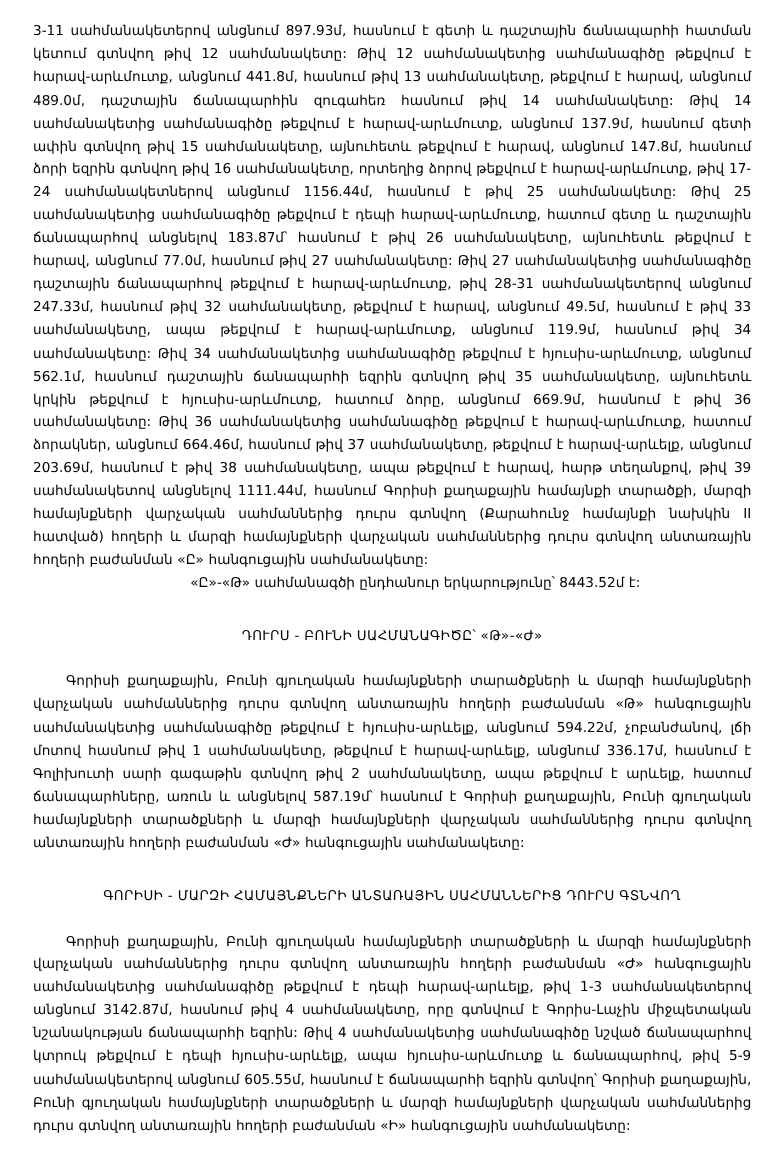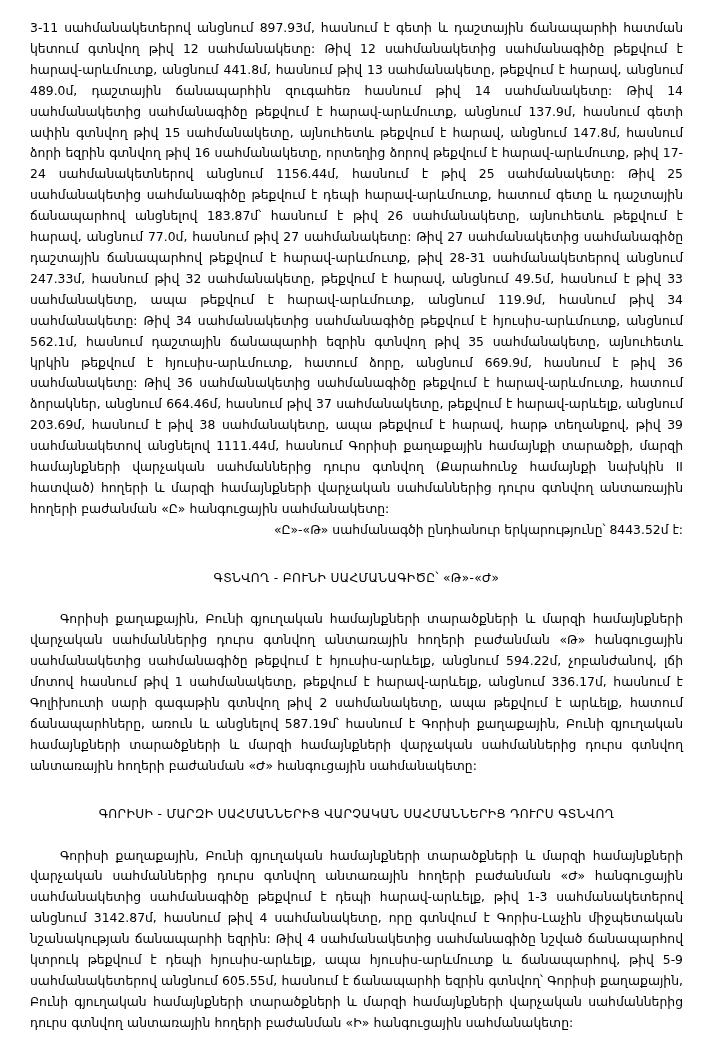--- a/index.html
+++ b/index.html
@@ -39,44 +39,44 @@
     text-align: center;
     letter-spacing: 0.35px;
     margin: 0;
     white-space: normal;
   }
   .summary {
     font-size: 12.4px;
     line-height: 20.9px;
     margin: 0;
     text-indent: 42px;
-    text-align: right;
+    text-align: center;
   }
   .gap-s { height: 20.9px; }
   .gap-m { height: 27px; }
 </style>
 </head>
 <body>
 
 <div class="page">
 
   <p class="body-text">3-11 սահմանակետերով անցնում 897.93մ, հասնում է գետի և դաշտային ճանապարհի հատման կետում գտնվող թիվ 12 սահմանակետը: Թիվ 12 սահմանակետից սահմանագիծը թեքվում է հարավ-արևմուտք, անցնում 441.8մ, հասնում թիվ 13 սահմանակետը, թեքվում է հարավ, անցնում 489.0մ, դաշտային ճանապարհին զուգահեռ հասնում թիվ 14 սահմանակետը: Թիվ 14 սահմանակետից սահմանագիծը թեքվում է հարավ-արևմուտք, անցնում 137.9մ, հասնում գետի ափին գտնվող թիվ 15 սահմանակետը, այնուհետև թեքվում է հարավ, անցնում 147.8մ, հասնում ձորի եզրին գտնվող թիվ 16 սահմանակետը, որտեղից ձորով թեքվում է հարավ-արևմուտք, թիվ 17-24 սահմանակետներով անցնում 1156.44մ, հասնում է թիվ 25 սահմանակետը: Թիվ 25 սահմանակետից սահմանագիծը թեքվում է դեպի հարավ-արևմուտք, հատում գետը և դաշտային ճանապարհով անցնելով 183.87մ՝ հասնում է թիվ 26 սահմանակետը, այնուհետև թեքվում է հարավ, անցնում 77.0մ, հասնում թիվ 27 սահմանակետը: Թիվ 27 սահմանակետից սահմանագիծը դաշտային ճանապարհով թեքվում է հարավ-արևմուտք, թիվ 28-31 սահմանակետերով անցնում 247.33մ, հասնում թիվ 32 սահմանակետը, թեքվում է հարավ, անցնում 49.5մ, հասնում է թիվ 33 սահմանակետը, ապա թեքվում է հարավ-արևմուտք, անցնում 119.9մ, հասնում թիվ 34 սահմանակետը: Թիվ 34 սահմանակետից սահմանագիծը թեքվում է հյուսիս-արևմուտք, անցնում 562.1մ, հասնում դաշտային ճանապարհի եզրին գտնվող թիվ 35 սահմանակետը, այնուհետև կրկին թեքվում է հյուսիս-արևմուտք, հատում ձորը, անցնում 669.9մ, հասնում է թիվ 36 սահմանակետը: Թիվ 36 սահմանակետից սահմանագիծը թեքվում է հարավ-արևմուտք, հատում ձորակներ, անցնում 664.46մ, հասնում թիվ 37 սահմանակետը, թեքվում է հարավ-արևելք, անցնում 203.69մ, հասնում է թիվ 38 սահմանակետը, ապա թեքվում է հարավ, հարթ տեղանքով, թիվ 39 սահմանակետով անցնելով 1111.44մ, հասնում Գորիսի քաղաքային համայնքի տարածքի, մարզի համայնքների վարչական սահմաններից դուրս գտնվող (Քարահունջ համայնքի նախկին II հատված) հողերի և մարզի համայնքների վարչական սահմաններից դուրս գտնվող անտառային հողերի բաժանման «Ը» հանգուցային սահմանակետը:</p>
 
   <p class="summary">«Ը»-«Թ» սահմանագծի ընդհանուր երկարությունը՝  8443.52մ է:</p>
 
   <div class="gap-m"></div>
 
-  <p class="heading">ԳՏՆՎՈՂ - ԲՈՒՆԻ ՍԱՀՄԱՆԱԳԻԾԸ՝   «Թ»-«Ժ»</p>
+  <p class="heading">ԴՈՒՐՍ - ԲՈՒՆԻ ՍԱՀՄԱՆԱԳԻԾԸ՝   «Թ»-«Ժ»</p>
 
   <div class="gap-s"></div>
 
   <p class="body-text indent">Գորիսի քաղաքային, Բունի գյուղական համայնքների տարածքների և մարզի համայնքների վարչական սահմաններից դուրս գտնվող անտառային հողերի բաժանման «Թ» հանգուցային սահմանակետից սահմանագիծը թեքվում է հյուսիս-արևելք, անցնում 594.22մ, չոբանժանով, լճի մոտով հասնում թիվ 1 սահմանակետը, թեքվում է հարավ-արևելք, անցնում 336.17մ, հասնում է Գոլիխուտի սարի գագաթին գտնվող թիվ 2 սահմանակետը, ապա թեքվում է արևելք, հատում ճանապարհները, առուն և անցնելով 587.19մ՝ հասնում է Գորիսի քաղաքային, Բունի գյուղական համայնքների տարածքների և մարզի համայնքների վարչական սահմաններից դուրս գտնվող անտառային հողերի բաժանման «Ժ» հանգուցային սահմանակետը:</p>
 
 
   <div class="gap-m"></div>
 
-  <p class="heading">ԳՈՐԻՍԻ - ՄԱՐԶԻ ՍԱՀՄԱՆՆԵՐԻՑ ՎԱՐՉԱԿԱՆ ՍԱՀՄԱՆՆԵՐԻՑ ԴՈՒՐՍ ԳՏՆՎՈՂ</p>
+  <p class="heading">ԳՈՐԻՍԻ - ՄԱՐԶԻ ՀԱՄԱՅՆՔՆԵՐԻ ԱՆՏԱՌԱՅԻՆ ՍԱՀՄԱՆՆԵՐԻՑ ԴՈՒՐՍ ԳՏՆՎՈՂ</p>
 
   <div class="gap-s"></div>
 
   <p class="body-text indent">Գորիսի քաղաքային, Բունի գյուղական համայնքների տարածքների և մարզի համայնքների վարչական սահմաններից դուրս գտնվող անտառային հողերի բաժանման «Ժ» հանգուցային սահմանակետից սահմանագիծը թեքվում է դեպի հարավ-արևելք, թիվ 1-3 սահմանակետերով անցնում 3142.87մ, հասնում թիվ 4 սահմանակետը, որը գտնվում է Գորիս-Լաչին միջպետական նշանակության ճանապարհի եզրին: Թիվ 4 սահմանակետից սահմանագիծը նշված ճանապարհով կտրուկ թեքվում է դեպի հյուսիս-արևելք, ապա հյուսիս-արևմուտք և ճանապարհով, թիվ 5-9 սահմանակետերով անցնում 605.55մ, հասնում է ճանապարհի եզրին գտնվող՝ Գորիսի քաղաքային, Բունի գյուղական համայնքների տարածքների և   մարզի համայնքների վարչական սահմաններից դուրս գտնվող անտառային հողերի բաժանման «Ի» հանգուցային սահմանակետը:</p>
 
 </div>
 
 </body></html>

